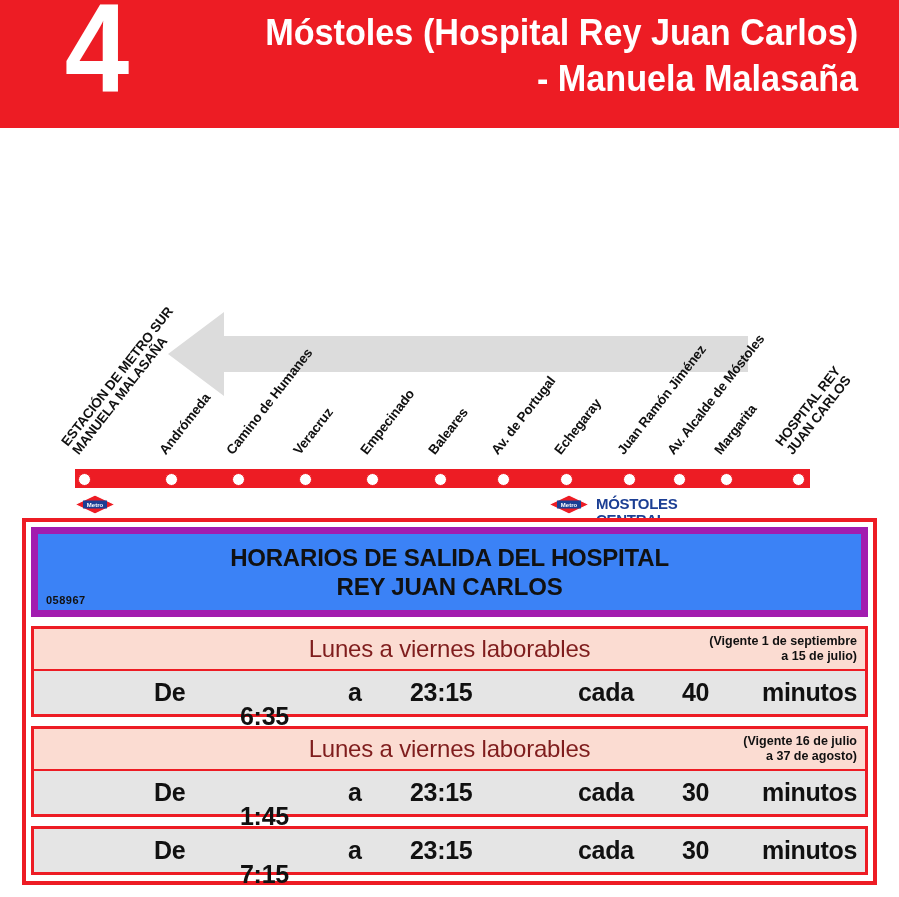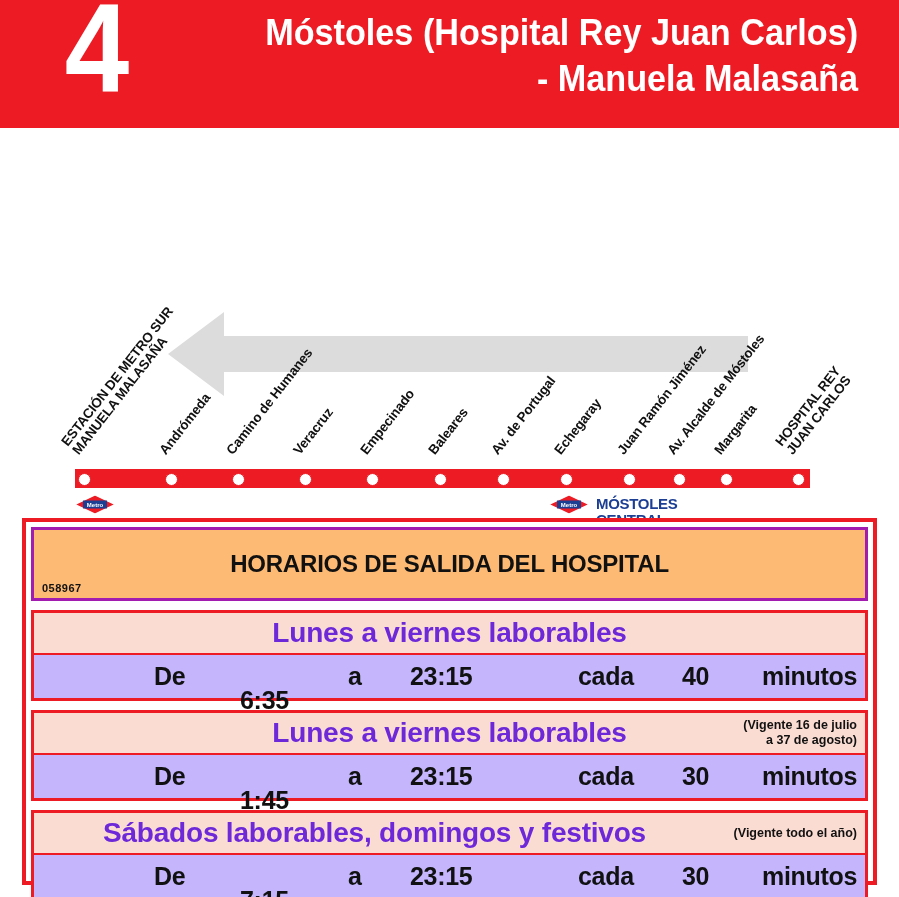--- a/index.html
+++ b/index.html
@@ -109,23 +109,23 @@
   .timetable{
     position:absolute;left:22px;top:518px;
     width:855px;height:367px;
     border:4px solid #ed1c24;
     box-sizing:border-box;
     background:#ffffff;
     padding:5px;
   }
   .tt-title-box{
     position:relative;
-    border:3px solid #a21caf;
-    background:#fdba74;
-    height:74px;
+    border:7px solid #a21caf;
+    background:#3b82f6;
+    height:90px;
     box-sizing:border-box;
     display:flex;flex-direction:column;
     align-items:center;justify-content:center;
   }
   .tt-title-box .tl{
     font-size:24px;font-weight:bold;color:#111;
     line-height:1.22;letter-spacing:-0.2px;
   }
   .doc-code{
     position:absolute;left:8px;bottom:4px;
@@ -140,37 +140,37 @@
     background:#ffffff;
   }
   .sched-head{
     background:#fbdcd2;
     border-bottom:2px solid #ed1c24;
     height:40px;
     position:relative;
     display:flex;align-items:center;justify-content:center;
   }
   .sched-days{
-    font-size:28px;font-weight:bold;color:#6d28d9;
+    font-size:24px;font-weight:normal;color:#7f1d1d;
     letter-spacing:-0.2px;
   }
   .sched-valid{
     position:absolute;right:8px;top:50%;
     transform:translateY(-50%);
     font-size:12.5px;font-weight:bold;color:#111;
     text-align:right;line-height:1.18;
     white-space:nowrap;
   }
   .sched-valid .l2{display:block;}
   .sched-valid.one-line{font-size:12.5px;}
   .sched-row{
     height:43px;
     display:flex;align-items:center;
     padding-left:120px;
-    background:#c4b5fd;
+    background:#e5e5e5;
   }
   .sched-row span{
     font-size:25px;font-weight:bold;color:#111;
     letter-spacing:-0.3px;
   }
   .sched-row .sp{display:inline-block;}
   .w-de{width:86px;}
   .w-t1{width:108px;margin-top:47px;}
   .w-a{width:62px;}
   .w-t2{width:122px;}
@@ -290,26 +290,28 @@
   <div class="mostoles-bracket"></div>
   <div class="mostoles-label">MÓSTOLES</div>
 
   <div class="b2-bracket"></div>
   <div class="b2-label">B2</div>
 </div>
 
 <div class="timetable">
   <div class="tt-title-box">
     <div class="tl">HORARIOS DE SALIDA DEL HOSPITAL</div>
+    <div class="tl">REY JUAN CARLOS</div>
     <div class="doc-code">058967</div>
   </div>
   <div id="blocks-layer">
       <div class="sched-block">
         <div class="sched-head">
           <div class="sched-days">Lunes a viernes laborables</div>
+          <div class="sched-valid"><span>(Vigente 1 de septiembre</span><span class="l2">a 15 de julio)</span></div>
         </div>
         <div class="sched-row">
           <span class="sp w-de">De</span>
           <span class="sp w-t1">6:35</span>
           <span class="sp w-a">a</span>
           <span class="sp w-t2">23:15</span>
           <span class="sp w-cada">cada</span>
           <span class="sp w-int">40</span>
           <span class="sp ">minutos</span>
         </div>
@@ -323,24 +325,20 @@
           <span class="sp w-de">De</span>
           <span class="sp w-t1">1:45</span>
           <span class="sp w-a">a</span>
           <span class="sp w-t2">23:15</span>
           <span class="sp w-cada">cada</span>
           <span class="sp w-int">30</span>
           <span class="sp ">minutos</span>
         </div>
       </div>
       <div class="sched-block">
-        <div class="sched-head">
-          <div class="sched-days" style="margin-right: 150px;">Sábados laborables, domingos y festivos</div>
-          <div class="sched-valid one-line"><span>(Vigente todo el año)</span></div>
-        </div>
         <div class="sched-row">
           <span class="sp w-de">De</span>
           <span class="sp w-t1">7:15</span>
           <span class="sp w-a">a</span>
           <span class="sp w-t2">23:15</span>
           <span class="sp w-cada">cada</span>
           <span class="sp w-int">30</span>
           <span class="sp ">minutos</span>
         </div>
       </div>

